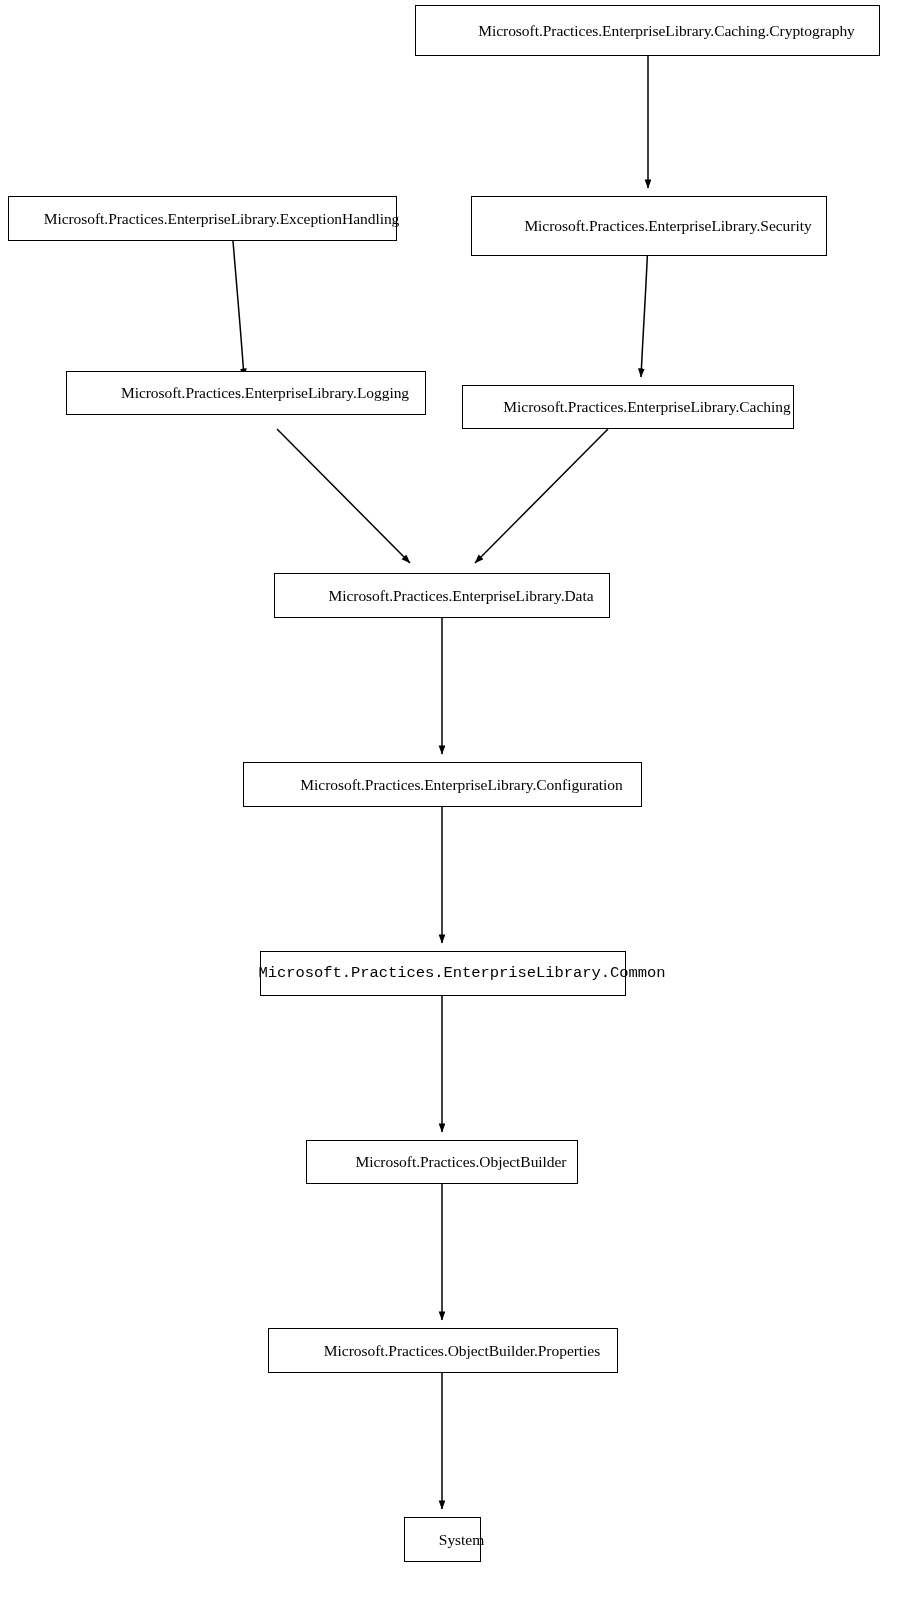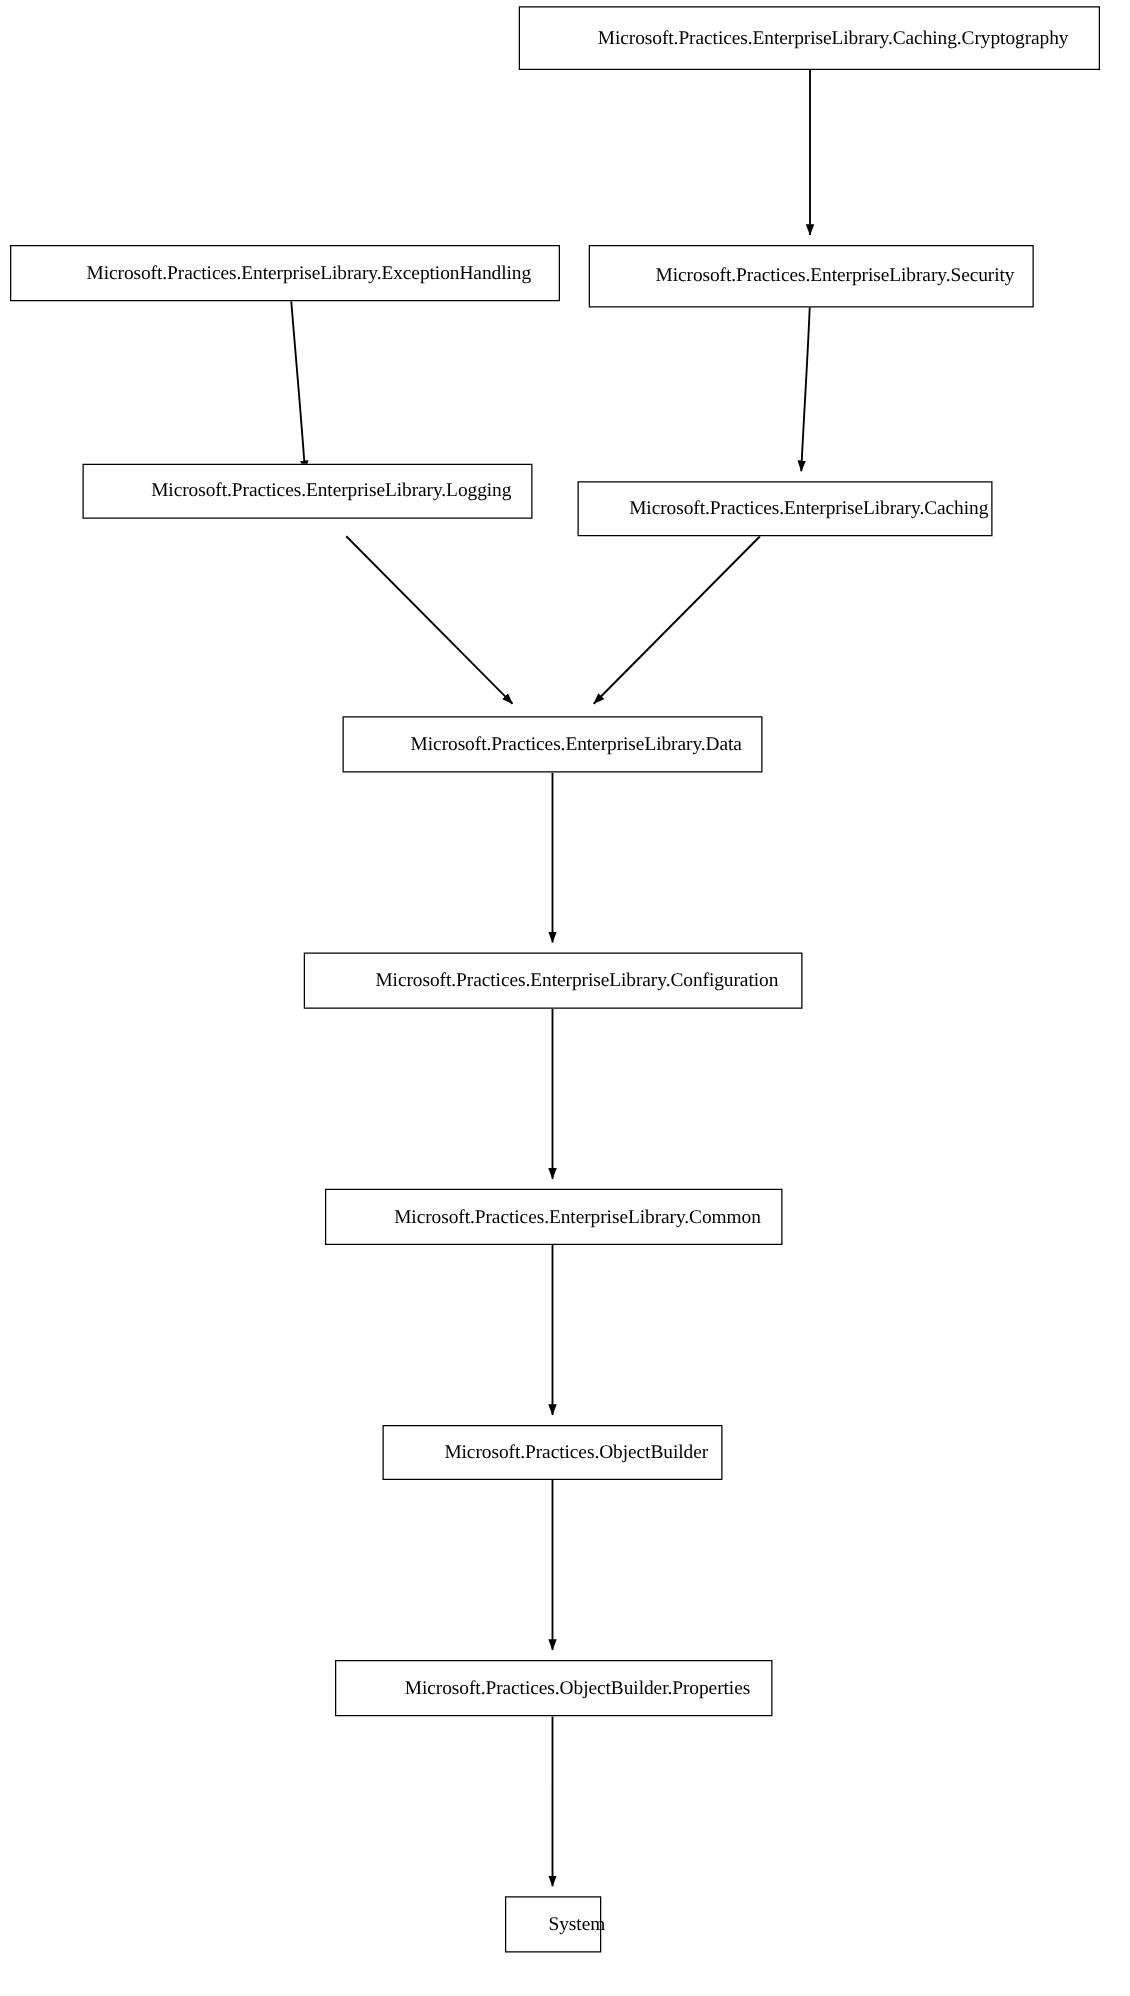--- a/index.html
+++ b/index.html
@@ -93,45 +93,45 @@
 
     <g>
       <path d="M442,1373 L442,1509" stroke="#000000" stroke-width="1.5" fill="none" marker-end="url(#arrowhead)"></path>
     </g>
   </svg>
 
   <div class="node" style="left:415px; top:5px; width:465px; height:51px;">
     <span class="node-label">Microsoft.Practices.EnterpriseLibrary.Caching.Cryptography</span>
   </div>
 
-  <div class="node" style="left:8px; top:196px; width:440px; height:45px;">
+  <div class="node" style="left:8px; top:196px; width:389px; height:45px;">
     <span class="node-label">Microsoft.Practices.EnterpriseLibrary.ExceptionHandling</span>
   </div>
 
-  <div class="node" style="left:471px; top:196px; width:356px; height:50px;text-align:right;">
+  <div class="node" style="left:471px; top:196px; width:356px; height:60px;text-align:right;">
     <span class="node-label">Microsoft.Practices.EnterpriseLibrary.Security</span>
   </div>
 
   <div class="node" style="left:66px; top:371px; width:360px; height:44px;">
     <span class="node-label">Microsoft.Practices.EnterpriseLibrary.Logging</span>
   </div>
 
   <div class="node" style="left:462px; top:385px; width:332px; height:44px;">
     <span class="node-label">Microsoft.Practices.EnterpriseLibrary.Caching</span>
   </div>
 
   <div class="node" style="left:274px; top:573px; width:336px; height:45px;text-align:center;">
     <span class="node-label">Microsoft.Practices.EnterpriseLibrary.Data</span>
   </div>
 
   <div class="node" style="left:243px; top:762px; width:399px; height:45px;text-align:right;">
     <span class="node-label">Microsoft.Practices.EnterpriseLibrary.Configuration</span>
   </div>
 
-  <div class="node" style="left:260px; top:951px; width:366px; height:45px;">
+  <div class="node" style="left:260px; top:951px; width:366px; height:45px;font-family:Liberation Mono, monospace;">
     <span class="node-label">Microsoft.Practices.EnterpriseLibrary.Common</span>
   </div>
 
   <div class="node" style="left:306px; top:1140px; width:272px; height:44px;">
     <span class="node-label">Microsoft.Practices.ObjectBuilder</span>
   </div>
 
   <div class="node" style="left:268px; top:1328px; width:350px; height:45px;">
     <span class="node-label">Microsoft.Practices.ObjectBuilder.Properties</span>
   </div>

